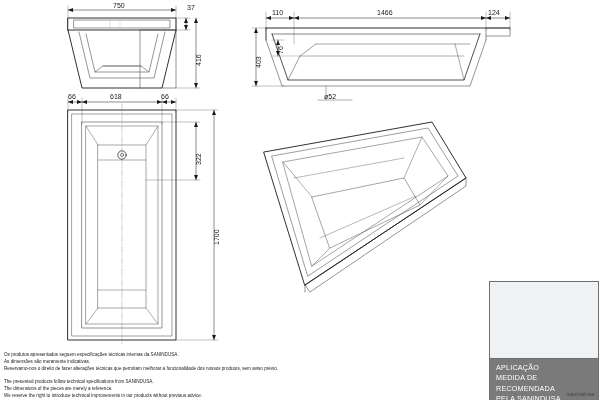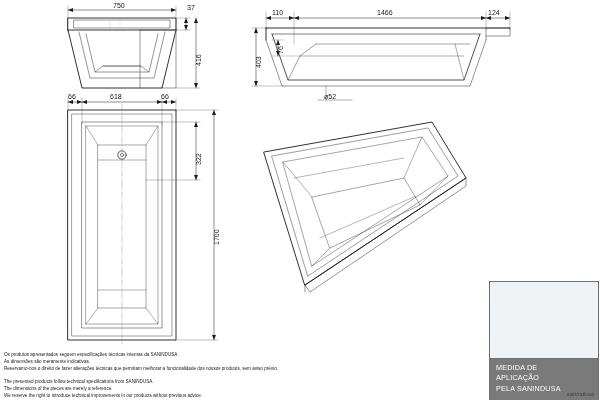--- a/index.html
+++ b/index.html
@@ -236,21 +236,22 @@
   <div class="note" style="left:4px; top:351px;">Os produtos apresentados seguem especificações técnicas internas da SANINDUSA.</div>
   <div class="note" style="left:4px; top:358px;">As dimensões são meramente indicativas.</div>
   <div class="note" style="left:4px; top:365px;">Reservamo-nos o direito de fazer alterações técnicas que permitam melhorar a funcionalidade dos nossos produtos, sem aviso prévio.</div>
   <div class="note" style="left:4px; top:378px;">The presented products follow technical specifications from SANINDUSA.</div>
   <div class="note" style="left:4px; top:385px;">The dimensions of the pieces are merely a reference.</div>
   <div class="note" style="left:4px; top:392px;">We reserve the right to introduce technical improvements in our products without previous advice.</div>
 
   <div class="legend-box">
     <div class="legend-top"></div>
     <div class="legend-bottom">
+      <div>APLICAÇÃO</div>
       <div>MEDIDA DE</div>
-      <div>APLICAÇÃO</div>
+      <div>RECOMENDADA</div>
       <div>PELA SANINDUSA</div>
     </div>
   </div>
 
   <div class="brand">sanindusa</div>
 
 </div>
 
 </body></html>

